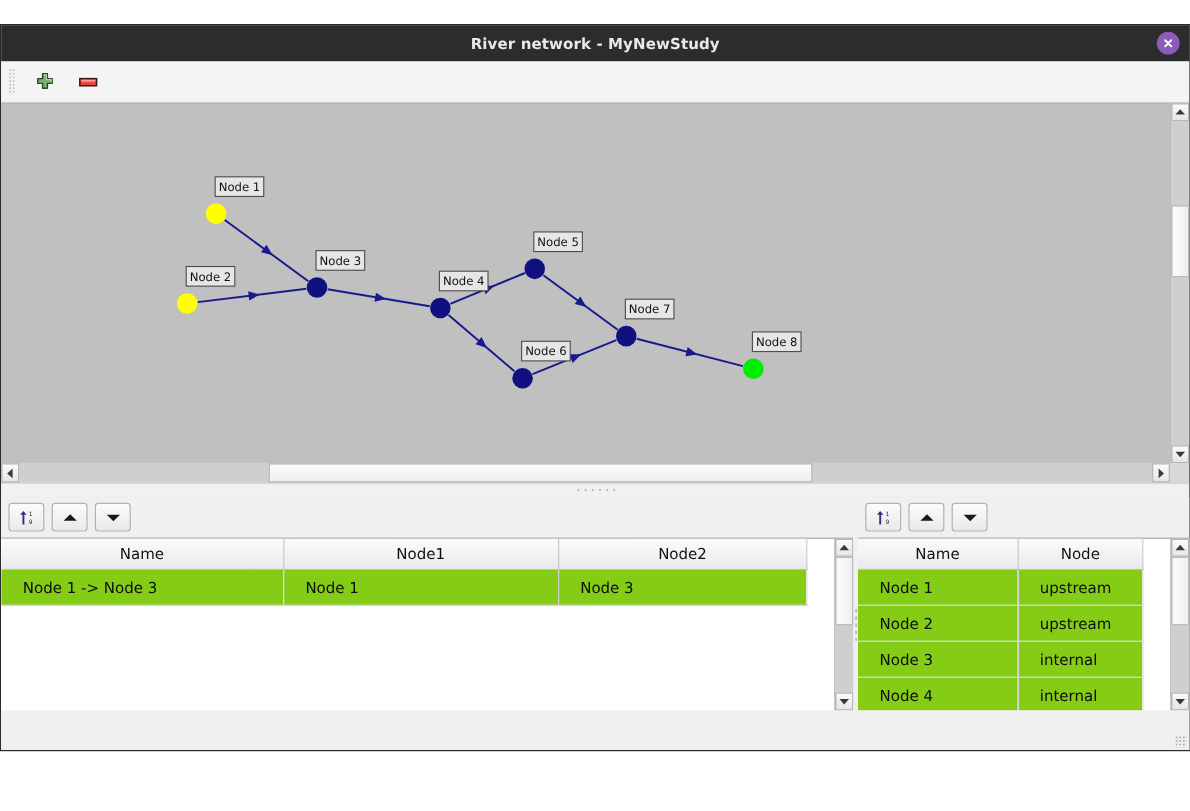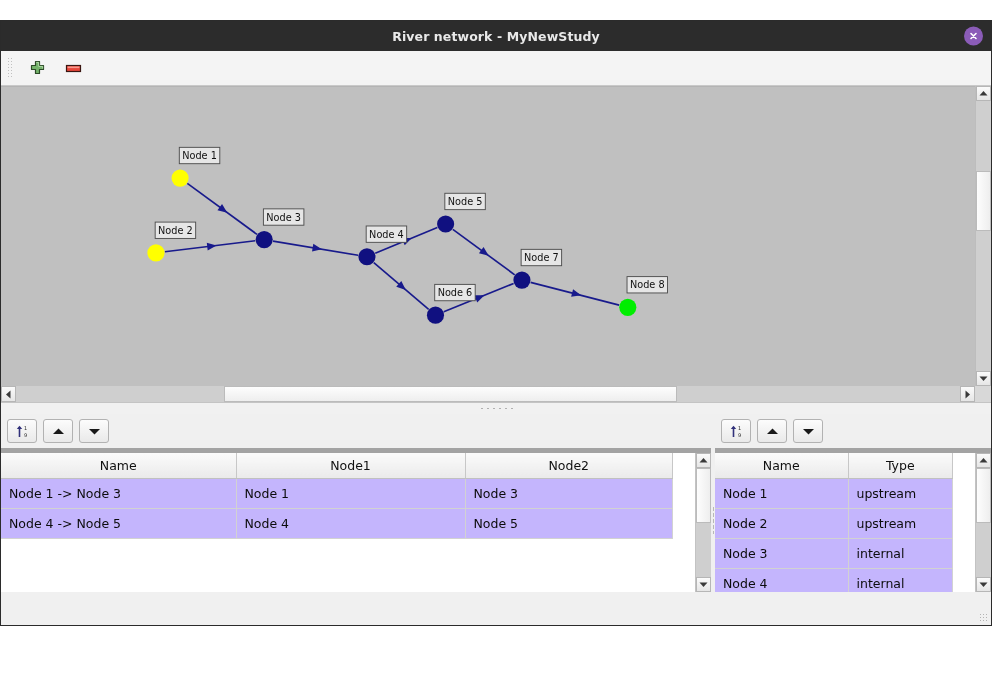--- a/index.html
+++ b/index.html
@@ -186,21 +186,21 @@
     background: linear-gradient(#fcfcfc,#e9e9e9);
     border: 1px solid #b2b2b2;
     border-radius: 3px;
     display: flex; align-items: center; justify-content: center;
     cursor: pointer;
   }
   .table-outer {
     flex: 1 1 auto;
     display: flex;
     min-height: 0;
-    border-top: 5px solid #a3a3a3;
+    border-top: 1px solid #a3a3a3;
     background: #ffffff;
     gap: 22px;
   }
   .table-scrollbox {
     flex: 1 1 auto;
     min-width: 0;
     overflow: hidden;
     background: #ffffff;
   }
   table.grid {
@@ -216,23 +216,23 @@
     height: 25px;
     font-weight: normal;
     font-size: 12.5px;
     color: #101010;
     text-align: center;
   }
   table.grid td {
     border-right: 1px solid #d2d2d2;
     border-bottom: 1px solid #d2d2d2;
     height: 30px;
-    padding: 0 8px;
+    padding: 0 18px;
     color: #0c0c0c;
-    background: #c4b5fd;
+    background: #84cc16;
     white-space: nowrap;
     overflow: hidden;
     text-overflow: ellipsis;
   }
   .panel-footer {
     height: 33px; flex: 0 0 33px;
     background: #f0f0f0;
   }
   .grid-vscroll {
     width: 16px; flex: 0 0 16px;
@@ -436,25 +436,20 @@
                 <th>Node1</th>
                 <th>Node2</th>
               </tr>
             </thead>
             <tbody id="branch-tbody">
                 <tr>
                   <td>Node 1 -&gt; Node 3</td>
                   <td>Node 1</td>
                   <td>Node 3</td>
                 </tr>
-                <tr>
-                  <td>Node 4 -&gt; Node 5</td>
-                  <td>Node 4</td>
-                  <td>Node 5</td>
-                </tr>
               </tbody>
           </table>
         </div>
         <div class="grid-vscroll">
           <div class="sb-arrow">
             <svg width="9" height="7" viewBox="0 0 9 7">
               <path d="M0.5 5.5 L4.5 1 L8.5 5.5 z" fill="#3a3a3a"></path>
             </svg>
           </div>
           <div class="sb-track">
@@ -498,21 +493,21 @@
       <div class="table-outer">
         <div class="table-scrollbox">
           <table class="grid">
             <colgroup>
                 <col style="width:133px">
                 <col style="width:auto">
               </colgroup>
             <thead>
               <tr>
                 <th>Name</th>
-                <th>Type</th>
+                <th>Node</th>
               </tr>
             </thead>
             <tbody id="node-tbody">
                 <tr>
                   <td>Node 1</td>
                   <td>upstream</td>
                 </tr>
                 <tr>
                   <td>Node 2</td>
                   <td>upstream</td>

